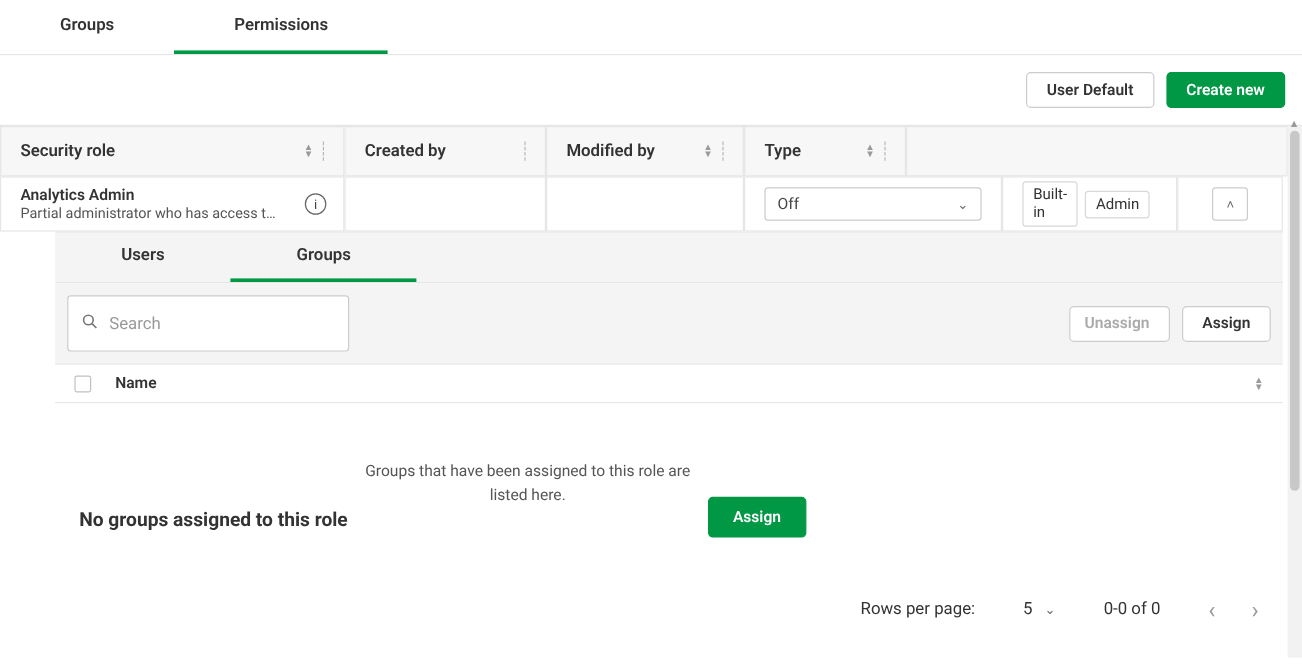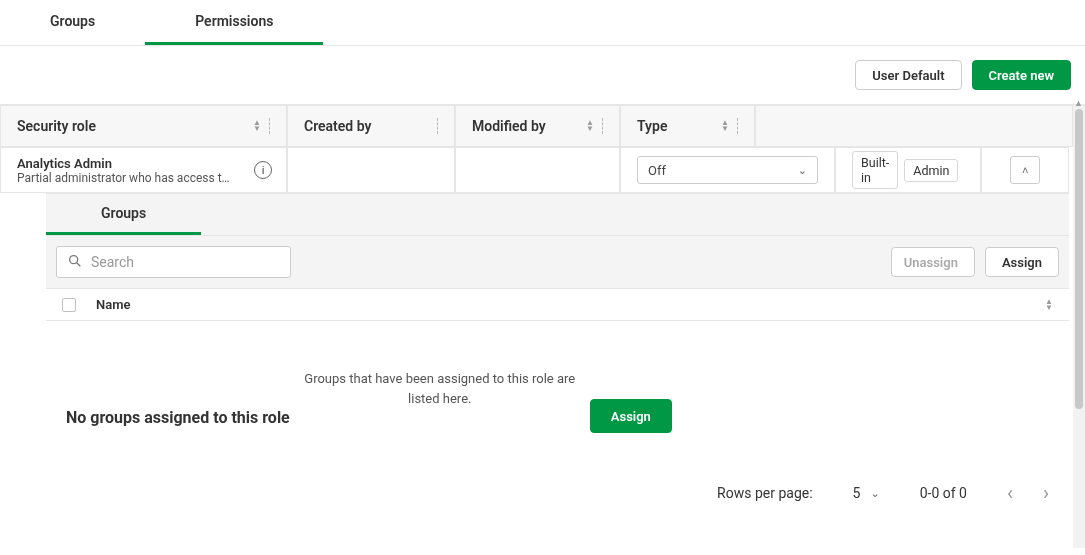--- a/index.html
+++ b/index.html
@@ -213,21 +213,21 @@
       padding: 10px 10px;
       border-bottom: 1px solid #e6e6e6;
     }
     .search-box {
       display: flex;
       align-items: center;
       border: 1px solid #ccc;
       background: #fff;
       border-radius: 3px;
       width: 235px;
-      height: 32px;
+      height: 47px;
       padding: 0 10px;
       gap: 8px;
     }
     .search-box input {
       border: none;
       outline: none;
       font-size: 14px;
       flex: 1;
       color: #333;
     }
@@ -396,20 +396,21 @@
       </div>
       <div class="cell col-expand">
         <div class="expand-btn">
           <span class="chev">˄</span>
         </div>
       </div>
     </div>
 
     <div class="detail-panel">
       <div class="sub-tabs">
+        <div class="sub-tab">Users</div>
         <div class="sub-tab active">Groups</div>
       </div>
 
       <div class="sub-toolbar">
         <div class="search-box">
           <span>
             <svg width="16" height="16" viewBox="0 0 24 24" fill="none" stroke="#777" stroke-width="2">
               <circle cx="10" cy="10" r="6"></circle>
               <line x1="20" y1="20" x2="14.5" y2="14.5"></line>
             </svg>

